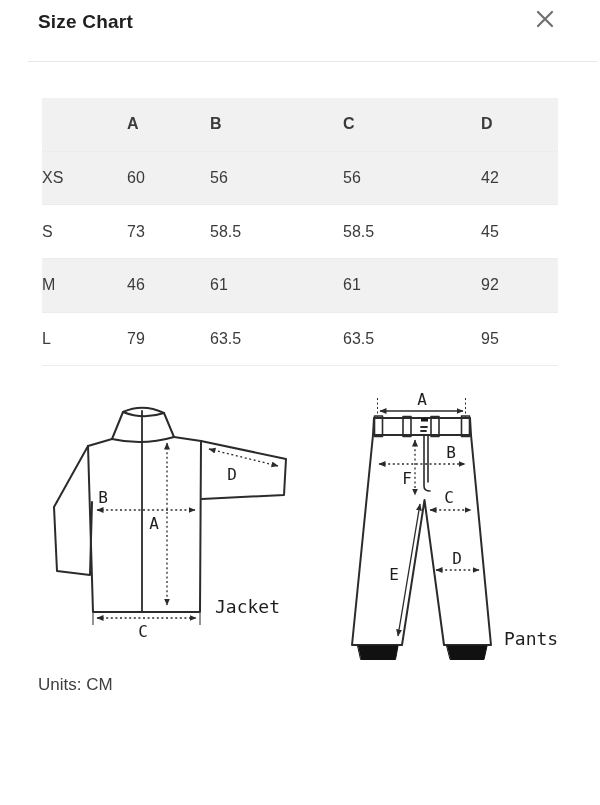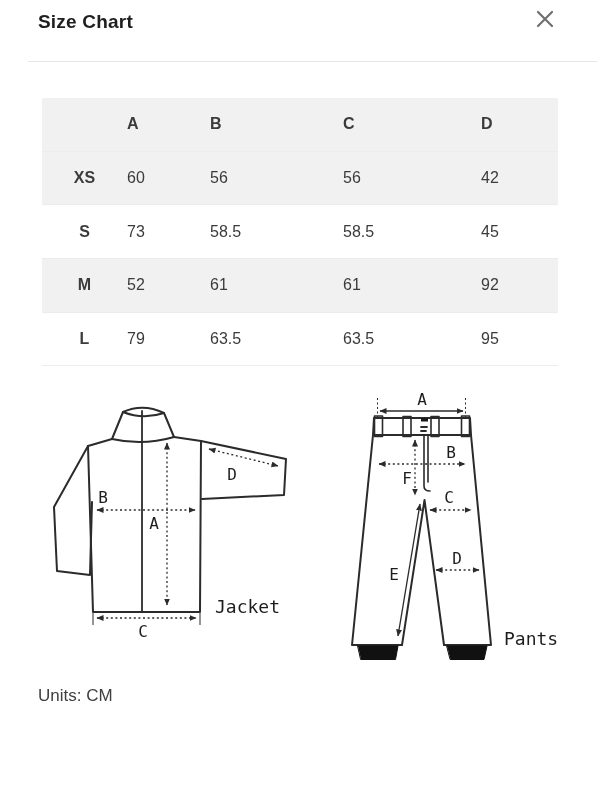--- a/index.html
+++ b/index.html
@@ -23,31 +23,31 @@
     border-top:1px solid #e7e7e7;height:0;
   }
   
   .size-table-wrap{margin:36px 0 0 42px;width:516px;}
   table.size-table{border-collapse:collapse;table-layout:fixed;width:516px;}
   table.size-table td{
     height:52.7px;vertical-align:middle;font-size:16px;color:#3b3b3b;
     border-bottom:1px solid #ececec;padding:0;
   }
   tr.stripe td{background:#f1f1f2;}
-  td.size-cell{font-weight:bold;color:#262626;padding-left:14px;font-size:16px;text-align:center;}
+  td.size-cell{font-weight:normal;color:#262626;padding-left:14px;font-size:16px;}
   td.letter-cell{font-weight:bold;color:#2d2d2d;}
   td.measure-cell{font-weight:bold;color:#2d2d2d;font-size:15px;}
   td.value-cell{font-size:16.5px;color:#3d3d3d;}
   
   .diagrams{position:relative;height:285px;margin-top:21px;}
   .jacket-svg{position:absolute;left:40px;top:0;}
   .pants-svg{position:absolute;left:330px;top:0;}
   svg text{font-family:"DejaVu Sans Mono", monospace;}
   
-  .units-note{margin:14px 0 0 38px;font-size:17px;color:#3f3f3f;}
+  .units-note{margin:3px 0 0 38px;font-size:17px;color:#3f3f3f;}
 </style>
 </head>
 <body>
 
 <div class="dlg-header">
   <div class="dlg-title">Size Chart</div>
   <button class="close-btn" aria-label="Close">
     <svg width="22" height="22" viewBox="0 0 22 22">
       <path d="M4,4 L18,18 M18,4 L4,18" stroke="#707070" stroke-width="2.2" stroke-linecap="round" fill="none"></path>
     </svg>
@@ -81,21 +81,21 @@
       </tr>
       <tr>
         <td class="size-cell">S</td>
         <td class="value-cell">73</td>
         <td class="value-cell">58.5</td>
         <td class="value-cell">58.5</td>
         <td class="value-cell">45</td>
       </tr>
       <tr class="stripe">
         <td class="size-cell">M</td>
-        <td class="value-cell">52</td>
+        <td class="value-cell">46</td>
         <td class="value-cell">61</td>
         <td class="value-cell">61</td>
         <td class="value-cell">92</td>
       </tr>
       <tr>
         <td class="size-cell">L</td>
         <td class="value-cell">79</td>
         <td class="value-cell">63.5</td>
         <td class="value-cell">63.5</td>
         <td class="value-cell">95</td>

